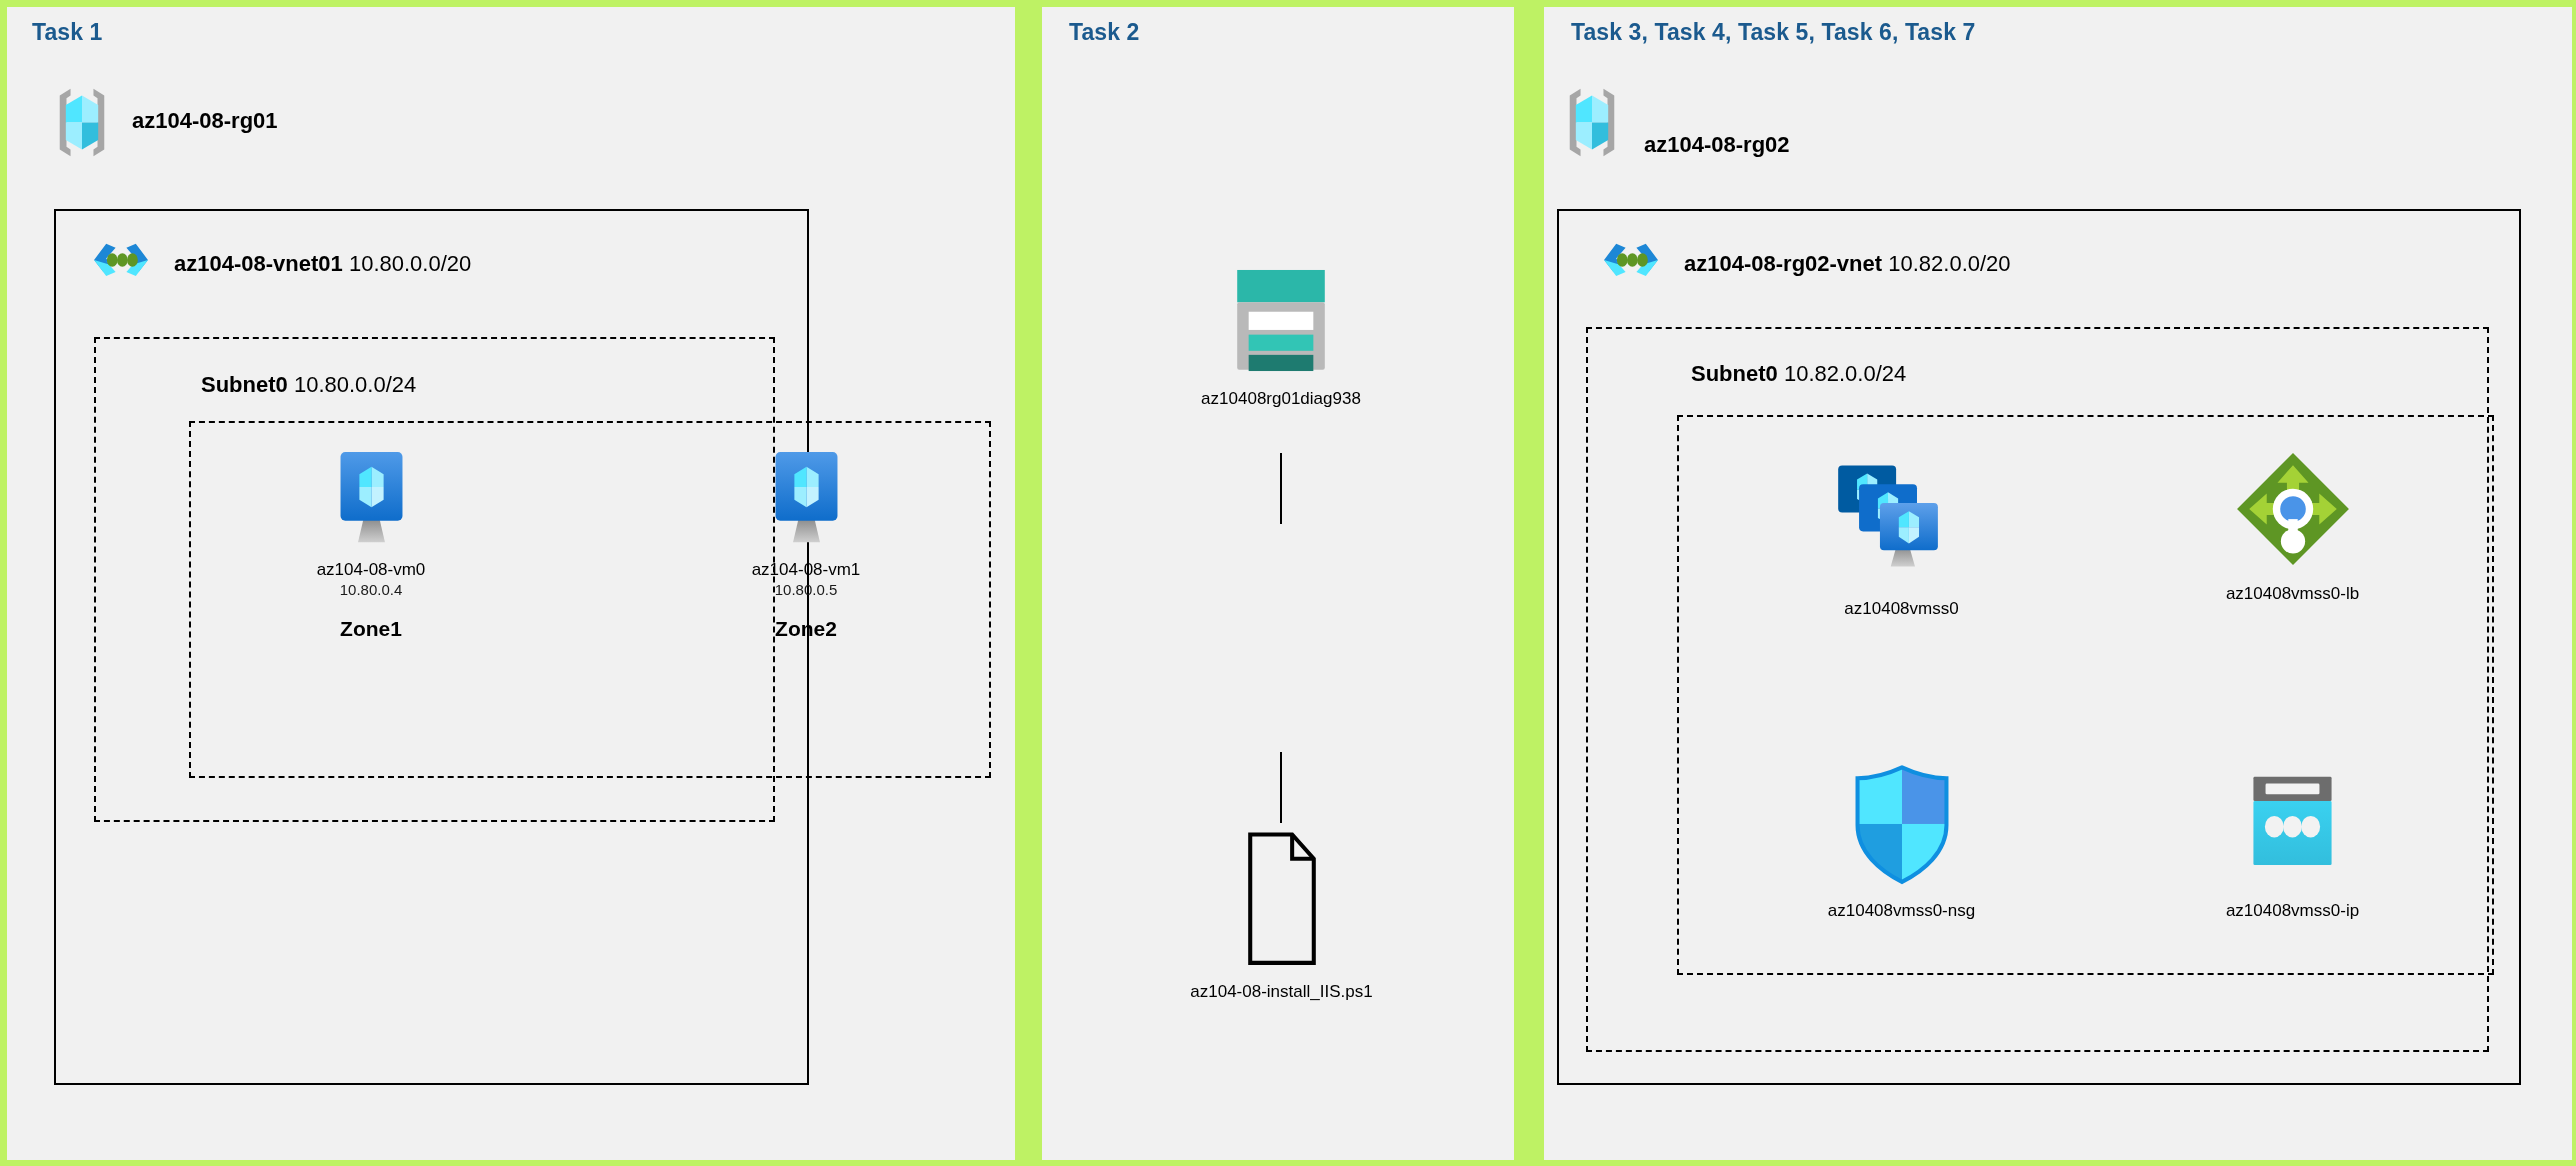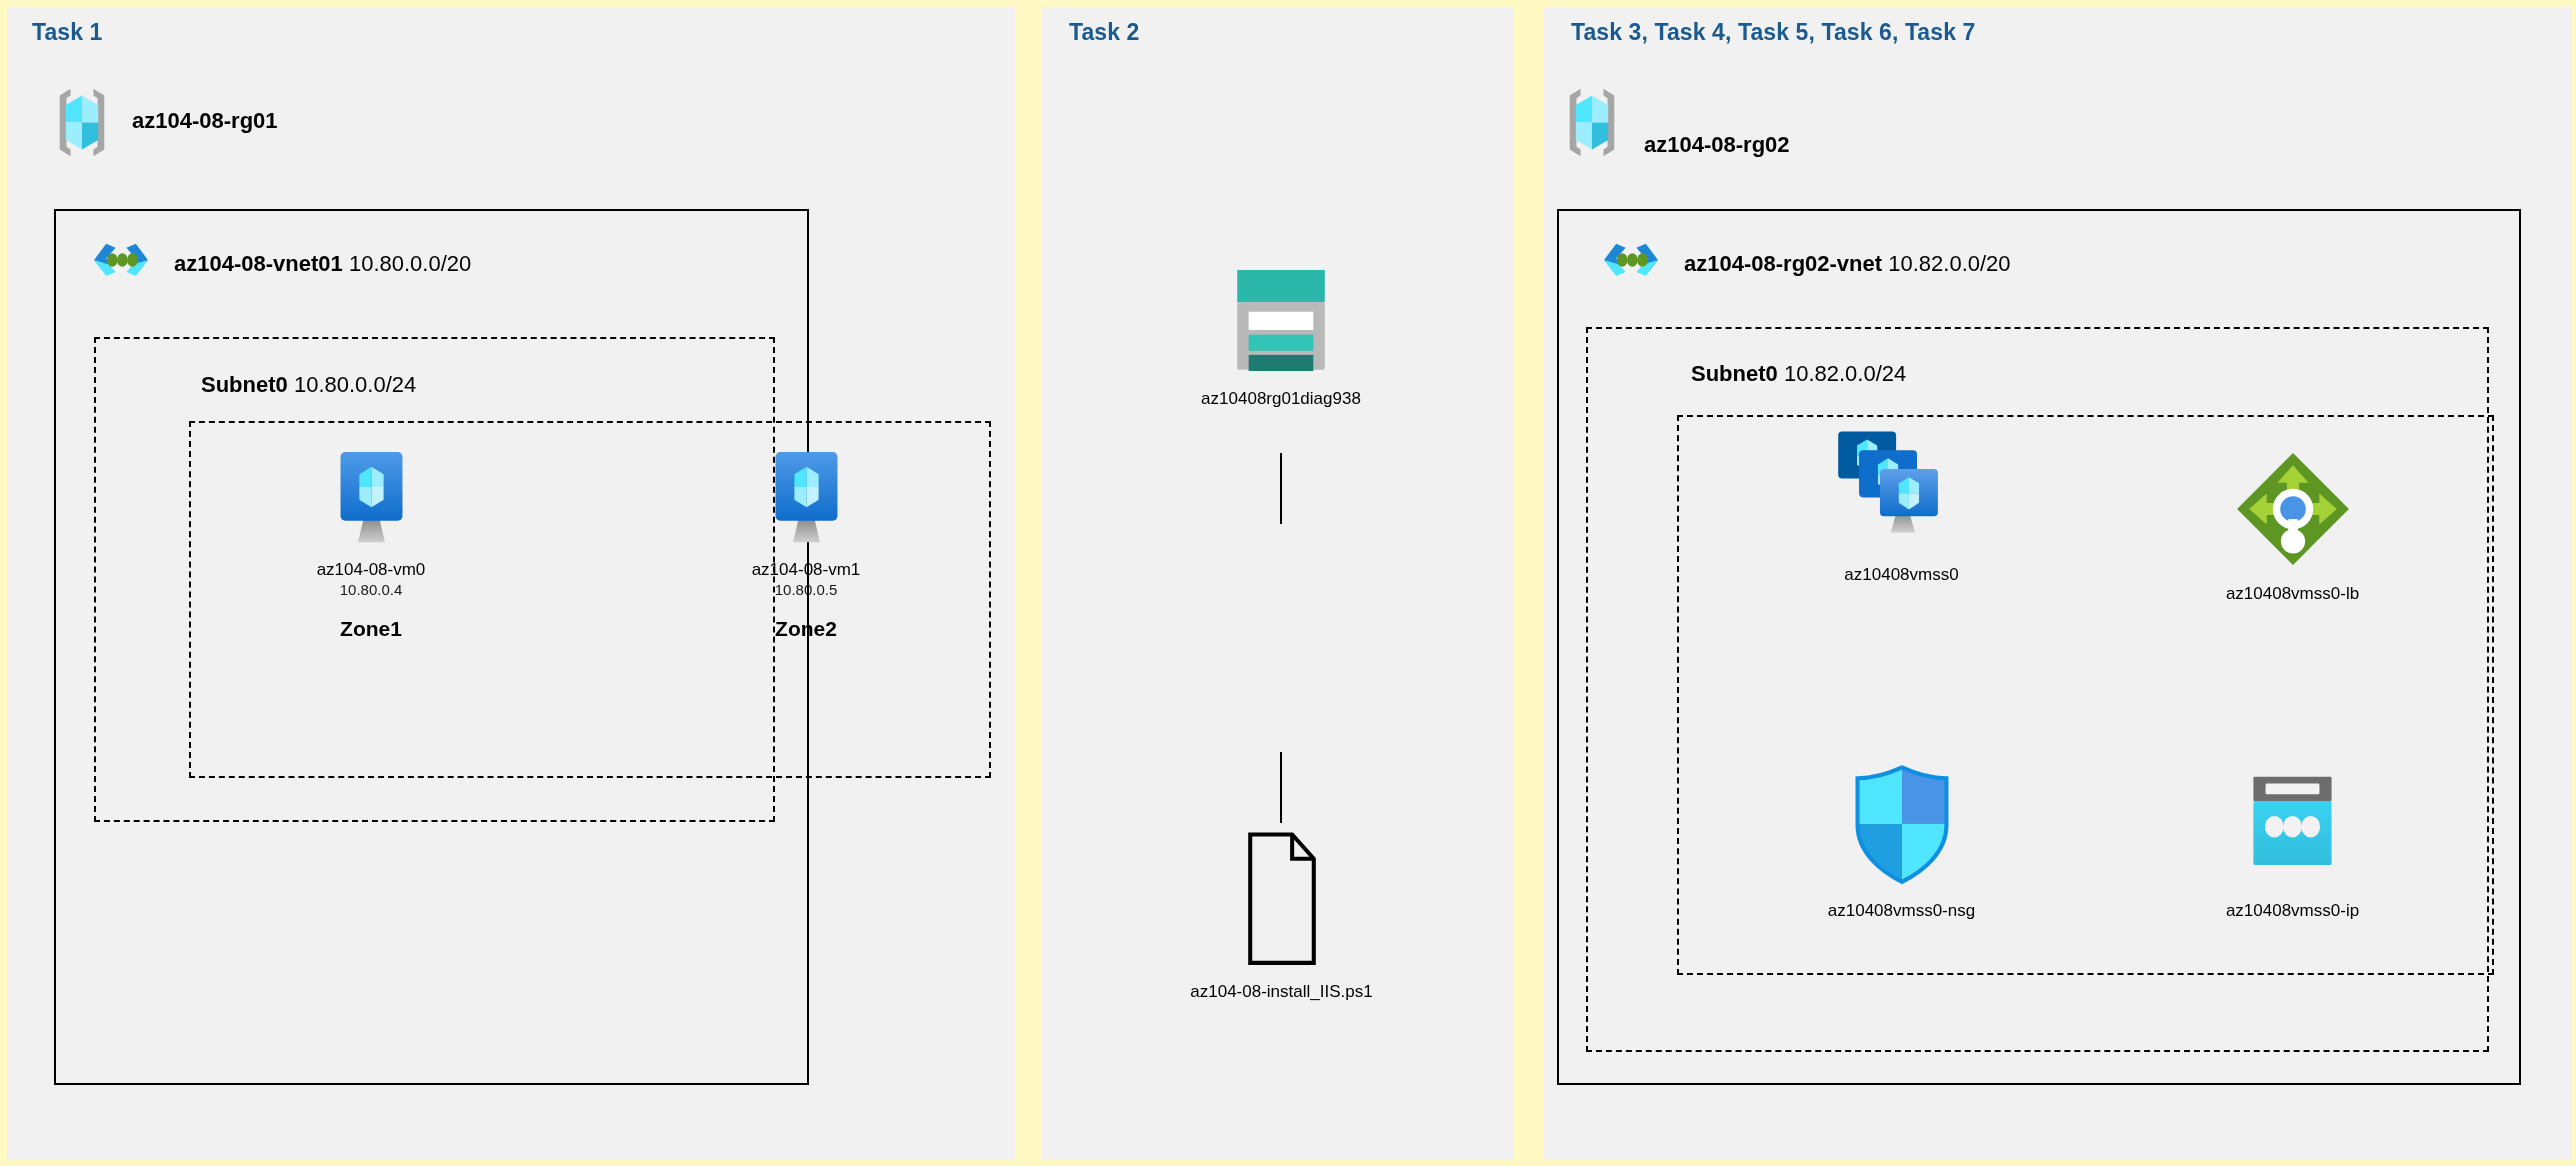--- a/index.html
+++ b/index.html
@@ -2,21 +2,21 @@
 <html style="font-size:10.8px"><head>
 <meta charset="utf-8">
 <style>
   * { box-sizing: border-box; margin: 0; padding: 0; }
   html, body {
     width: 2576px; height: 1166px;
     background: #ffffff;
     font-family: "Liberation Sans", sans-serif;
     overflow: hidden;
   }
-  #root { position: relative; width: 2576px; height: 1166px; background:#fef9c3; }
+  #root { position: relative; width: 2576px; height: 1166px; background:#bef264; }
 
   .panel { position: absolute; background: #f1f1f1; }
 
   .task-title {
     position: absolute;
     color: #1b5a8e;
     font-weight: bold;
     font-size: 23px;
     letter-spacing: 0.1px;
     white-space: nowrap;
@@ -214,21 +214,21 @@
     <b>az104-08-rg02-vnet</b><span>&nbsp;</span><span class="light">10.82.0.0/20</span>
   </div>
 
   <div class="dashed-box" style="left:1586px; top:327px; width:903px; height:725px;"></div>
   <div class="label" style="left:1691px; top:361px;">
     <b>Subnet0</b><span>&nbsp;</span><span class="light">10.82.0.0/24</span>
   </div>
 
   <div class="dashed-box" style="left:1677px; top:415px; width:817px; height:560px;"></div>
 
-  <div class="node" style="left:1760px; top:426px; width:283px;">
+  <div class="node" style="left:1760px; top:460px; width:283px;">
     <div class="icon-wrap">
       <svg width="135" height="128" viewBox="0 0 200 190">
         <defs>
           <linearGradient id="vss3" x1="0" y1="0" x2="0" y2="1">
             <stop offset="0" stop-color="#5ea0ea"></stop>
               <stop offset="1" stop-color="#0f6dcb"></stop>
           </linearGradient>
           <linearGradient id="vstand" x1="0" y1="0" x2="0" y2="1">
             <stop offset="0" stop-color="#8d8d8d"></stop>
               <stop offset="1" stop-color="#cfcfcf"></stop>

